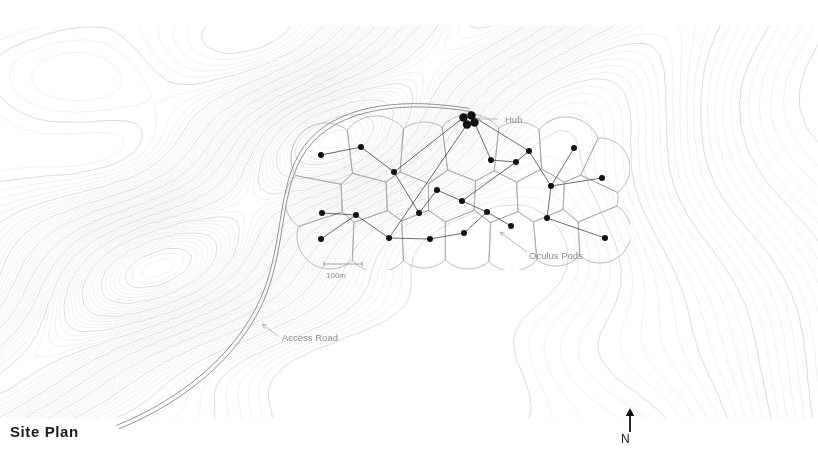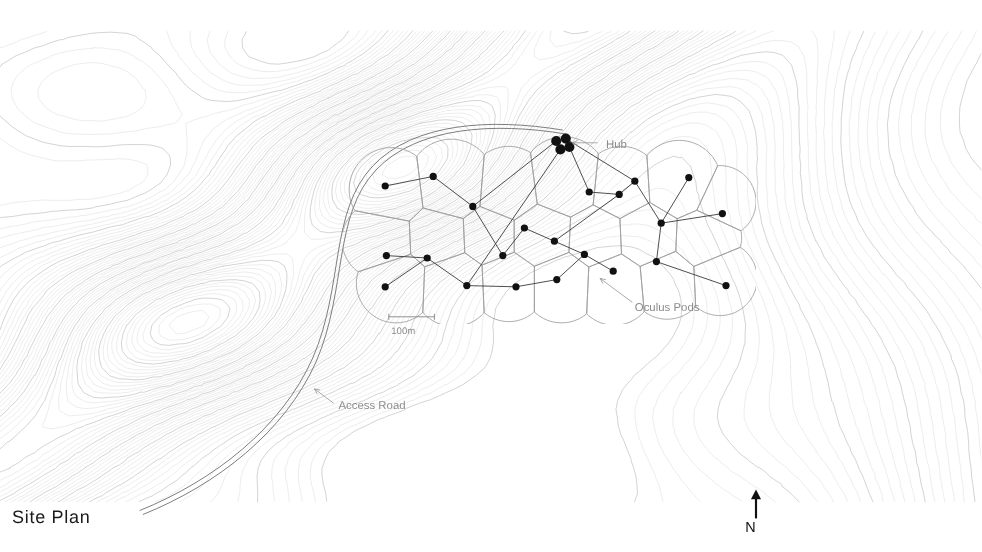--- a/index.html
+++ b/index.html
@@ -1,20 +1,20 @@
 <!DOCTYPE html>
 <html><head>
 <meta charset="utf-8">
 <style>
   html,body{margin:0;padding:0;background:#ffffff;}
   body{width:818px;height:460px;overflow:hidden;
        font-family:"Liberation Sans","DejaVu Sans",sans-serif;}
   #plan{position:relative;width:818px;height:460px;background:#fff;}
   svg.layer{position:absolute;left:0;top:0;width:818px;height:460px;}
-  .ttl{position:absolute;left:10px;top:423px;font-size:15px;font-weight:normal;
+  .ttl{position:absolute;left:10px;top:423px;font-size:15px;font-weight:bold;
        color:#1b1b1b;letter-spacing:.6px;}
   .narr{position:absolute;left:621px;top:432px;font-size:12px;color:#111;}
 </style>
 </head>
 <body>
 
 <div id="plan">
 
   <svg class="layer" viewBox="0 0 818 460" aria-hidden="true">
     <g id="contours" fill="none" stroke-linejoin="round" stroke-linecap="round">

